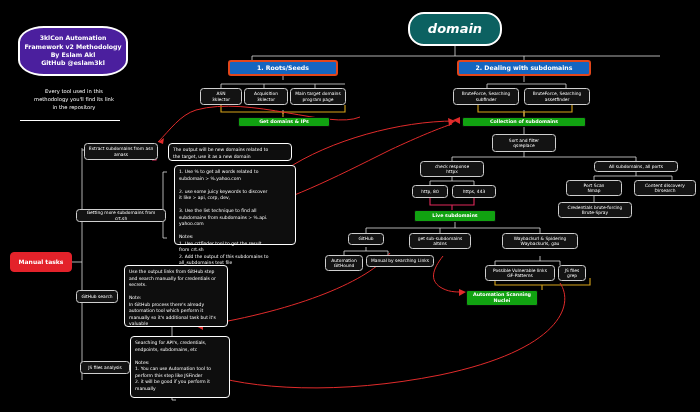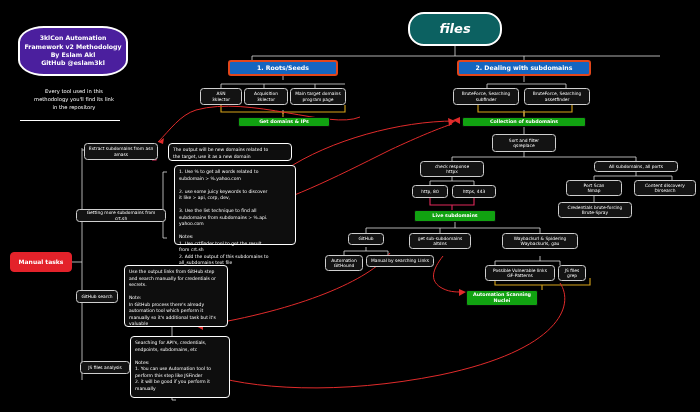--- a/index.html
+++ b/index.html
@@ -149,21 +149,21 @@
 
   <div class="node titlebox" style="left:18px;top:26px;width:110px;height:50px;">3klCon Automation
 Framework v2 Methodology
 By Eslam Akl
 GitHub @eslam3kl</div>
   <div class="caption" style="left:18px;top:88px;width:112px;">Every tool used in this
 methodology you'll find its link
 in the repository</div>
   <div style="position:absolute;left:20px;top:120px;width:100px;height:1px;background:#ffffff;"></div>
 
-  <div class="node domainbox" style="left:408px;top:12px;width:94px;height:34px;">files</div>
+  <div class="node domainbox" style="left:408px;top:12px;width:94px;height:34px;">domain</div>
 
   <div class="node bluebox" style="left:228px;top:60px;width:110px;height:16px;">1. Roots/Seeds</div>
 
   <div class="node plain" style="left:200px;top:88px;width:42px;height:17px;">ASN
 3klector</div>
   <div class="node plain" style="left:244px;top:88px;width:44px;height:17px;">Acquisition
 3klector</div>
   <div class="node plain" style="left:290px;top:88px;width:56px;height:17px;">Main target domains
 program page</div>
 

